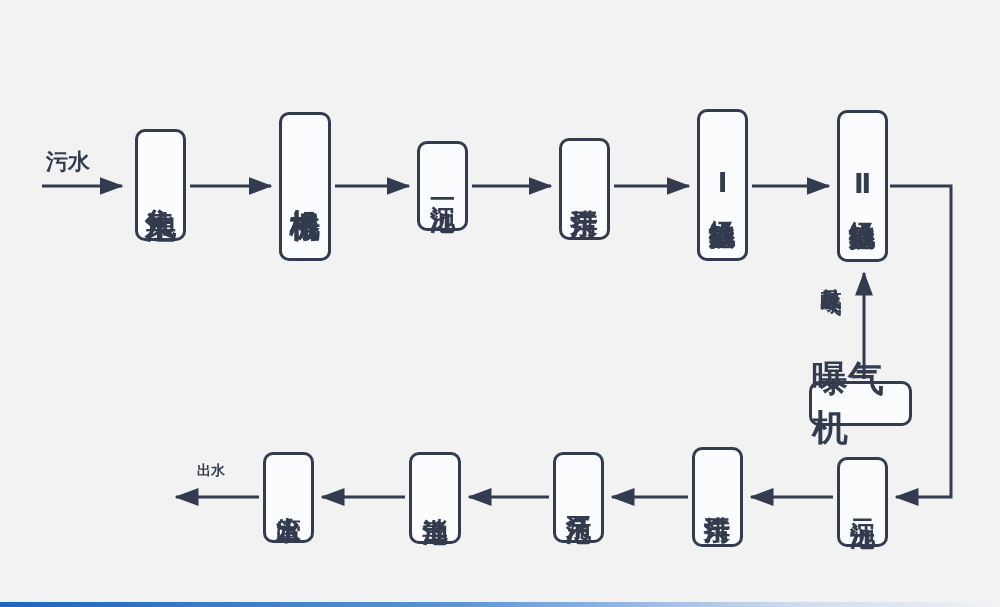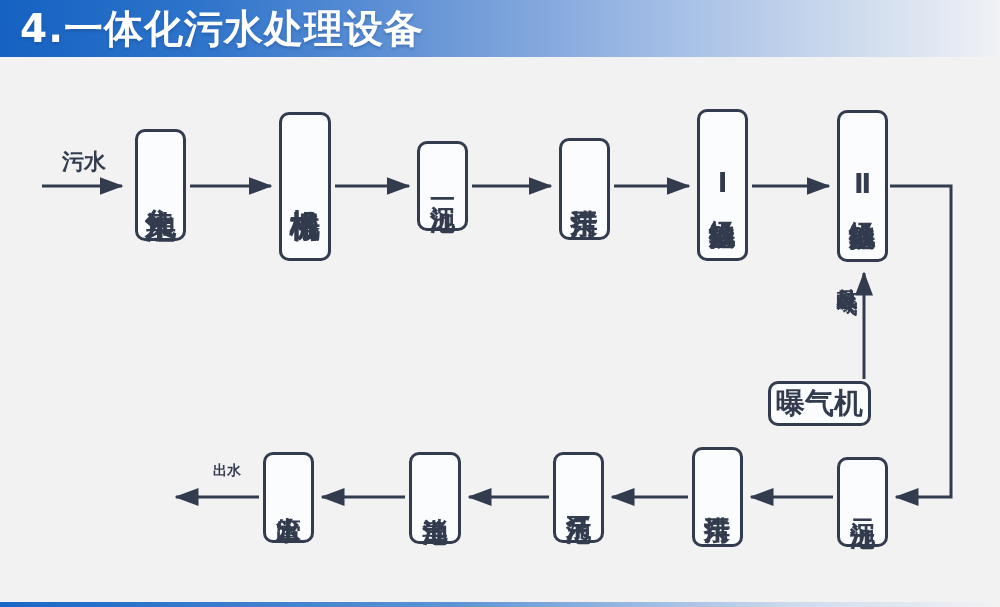--- a/index.html
+++ b/index.html
@@ -49,34 +49,31 @@
     color:var(--line-dark);font-weight:bold;
   }
   .vtext{
     writing-mode:vertical-rl;
     text-orientation:upright;
     line-height:1;
     letter-spacing:1px;
   }
   .flow-label{
     position:absolute;z-index:2;
-    color:var(--line-dark);font-weight:600;margin-left:16px;
+    color:var(--line-dark);font-weight:600;
   }
   .flow-label.vert{
     writing-mode:vertical-rl;text-orientation:upright;line-height:1;letter-spacing:2px;
   }
 </style>
 </head>
 <body>
 
 <div class="slide">
 
-  <div class="banner">
-    <h1>4.一体化污水处理设备</h1>
-  </div>
 
   <svg class="connectors" width="1000" height="607" viewBox="0 0 1000 607">
     <defs>
       <marker id="ah" viewBox="0 0 8 6" refX="7.5" refY="3" markerWidth="8" markerHeight="6" orient="auto-start-reverse" markerUnits="strokeWidth">
         <path class="ah" d="M0,0 L8,3 L0,6 Z"></path>
       </marker>
     </defs>
 
     <line class="conn" x1="42" y1="186" x2="122" y2="186" marker-end="url(#ah)"></line>
     <line class="conn" x1="190" y1="186" x2="271" y2="186" marker-end="url(#ah)"></line>
@@ -112,21 +109,21 @@
   <div class="node" style="left:559px;top:138px;width:51px;height:102px;font-size:27px;">
     <span class="vtext">排污泵</span>
   </div>
   <div class="node" style="left:697px;top:109px;width:51px;height:152px;font-size:26px;">
     <span class="vtext">Ⅰ级接触池</span>
   </div>
   <div class="node" style="left:837px;top:110px;width:51px;height:152px;font-size:26px;">
     <span class="vtext">Ⅱ级接触池</span>
   </div>
 
-  <div class="node" style="left:768px;top:381px;width:103px;height:45px;font-size:29px;">
+  <div class="node" style="left:809px;top:381px;width:103px;height:45px;font-size:36px;">
     <span>曝气机</span>
   </div>
 
   <div class="node" style="left:837px;top:457px;width:51px;height:90px;font-size:25px;">
     <span class="vtext">二沉池</span>
   </div>
   <div class="node" style="left:692px;top:447px;width:51px;height:100px;font-size:26px;">
     <span class="vtext">排污泵</span>
   </div>
   <div class="node" style="left:553px;top:452px;width:51px;height:91px;font-size:25px;">

